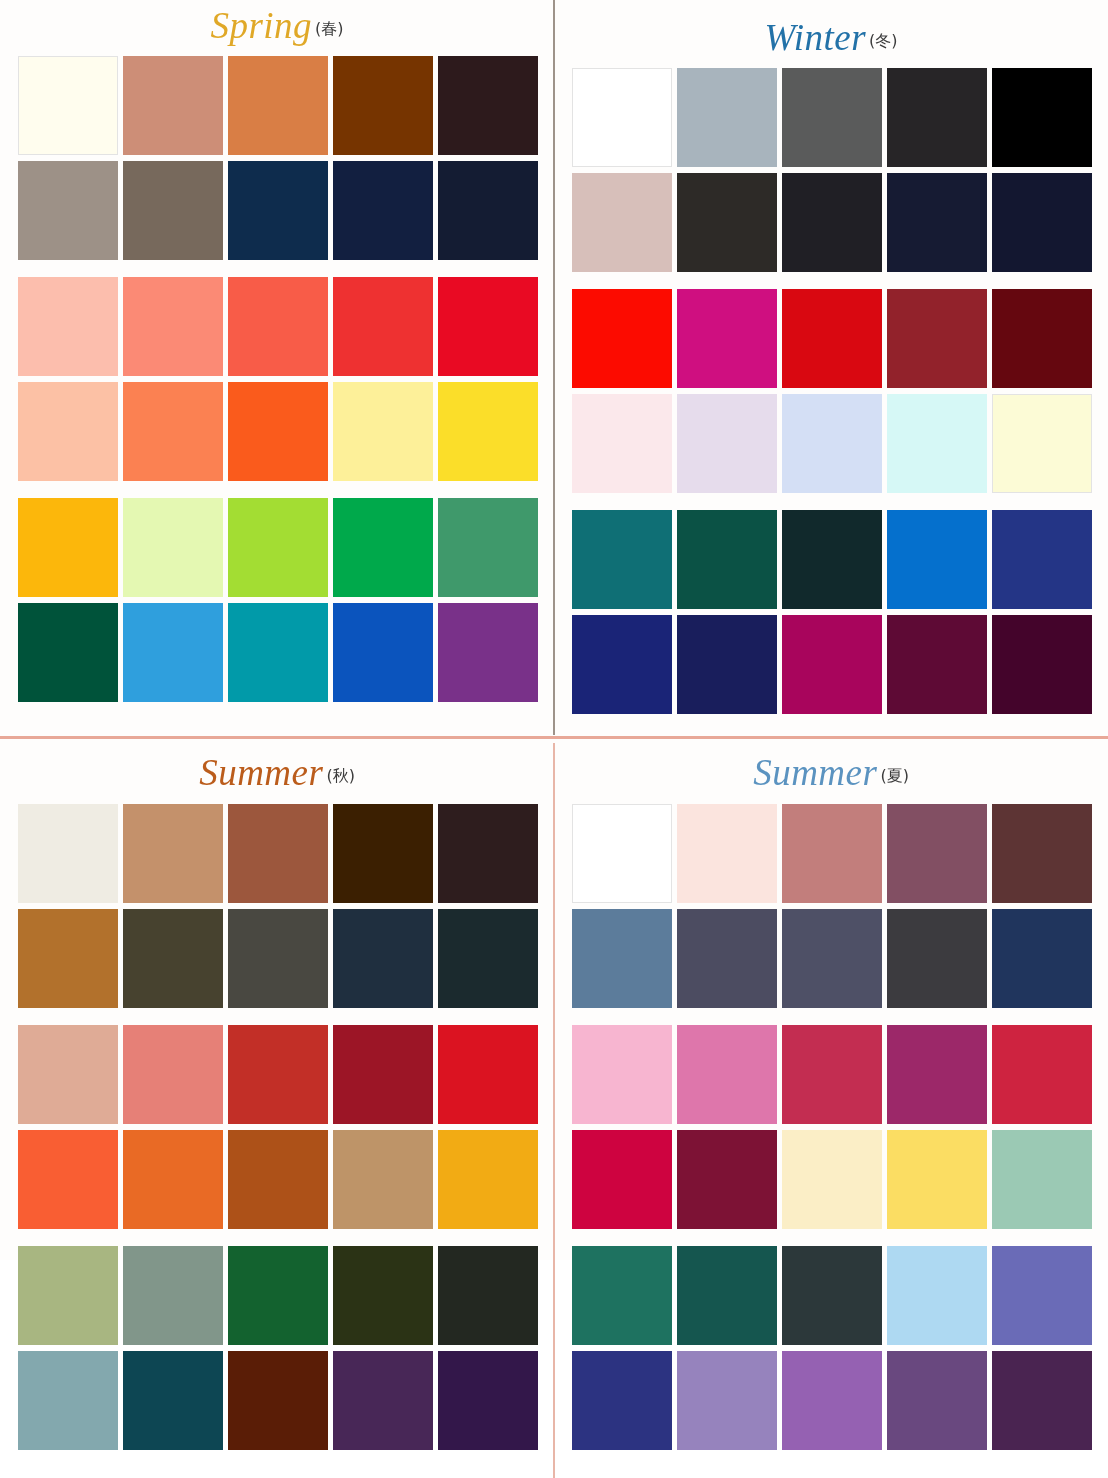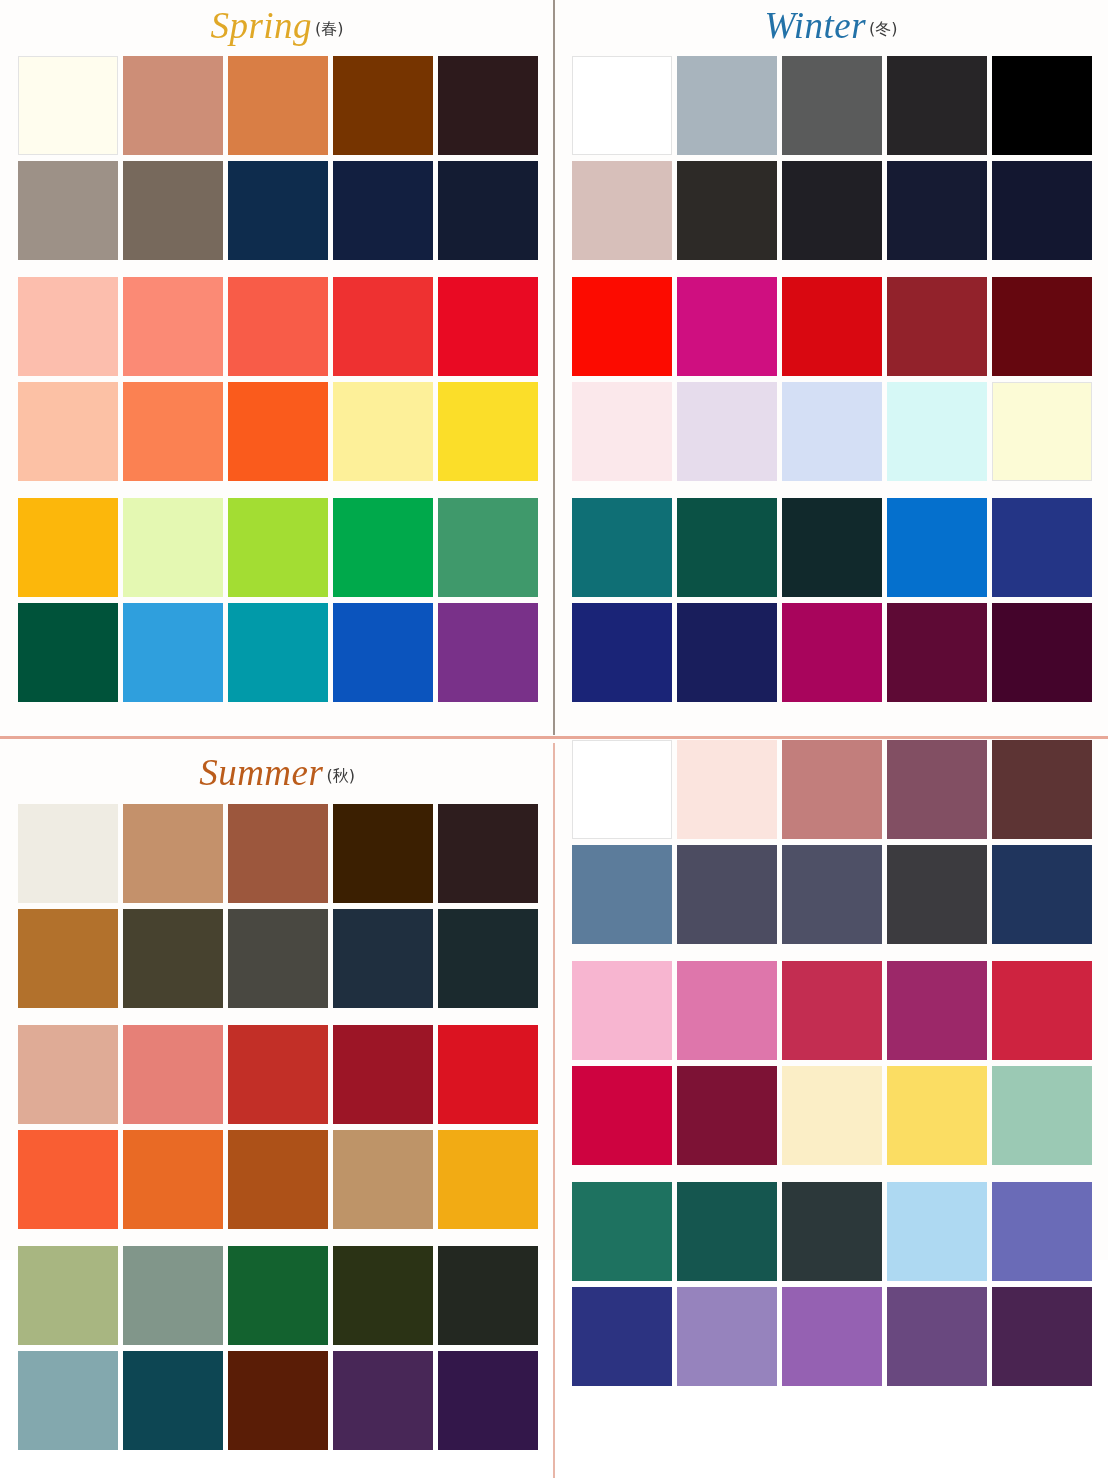--- a/index.html
+++ b/index.html
@@ -49,21 +49,21 @@
   }
 
   
   .quad {
     position: absolute;
     width: 554px;
     height: 736px;
     box-sizing: border-box;
   }
   .quad.tl { left: 0;     top: 0; }
-  .quad.tr { left: 554px; top: 0; }
+  .quad.tr { left: 554px; top: 12px; }
   .quad.bl { left: 0;     top: 740px; }
   .quad.br { left: 554px; top: 740px; }
 
   .season-title {
     text-align: center;
     height: 56px;
     line-height: 52px;
     white-space: nowrap;
   }
   .quad.bl .season-title,
@@ -280,20 +280,23 @@
             <div class="swatch" title="#0d4653" style="background: rgb(13, 70, 83);"></div>
             <div class="swatch" title="#5a1d06" style="background: rgb(90, 29, 6);"></div>
             <div class="swatch" title="#482757" style="background: rgb(72, 39, 87);"></div>
             <div class="swatch" title="#33174a" style="background: rgb(51, 23, 74);"></div>
           </div>
         </div>
       </div>
   </div>
 
   <div class="quad br">
+    <div class="season-title">
+      <span class="season-name" style="color: rgb(91, 147, 192);">Summer</span><span class="season-kanji">(夏)</span>
+    </div>
     <div class="grid">
         <div class="rowpair">
           <div class="row">
             <div class="swatch outlined" title="#ffffff" style="background: rgb(255, 255, 255);"></div>
             <div class="swatch" title="#fbe4de" style="background: rgb(251, 228, 222);"></div>
             <div class="swatch" title="#c27e7c" style="background: rgb(194, 126, 124);"></div>
             <div class="swatch" title="#824f63" style="background: rgb(130, 79, 99);"></div>
             <div class="swatch" title="#5d3434" style="background: rgb(93, 52, 52);"></div>
           </div>
           <div class="row">

